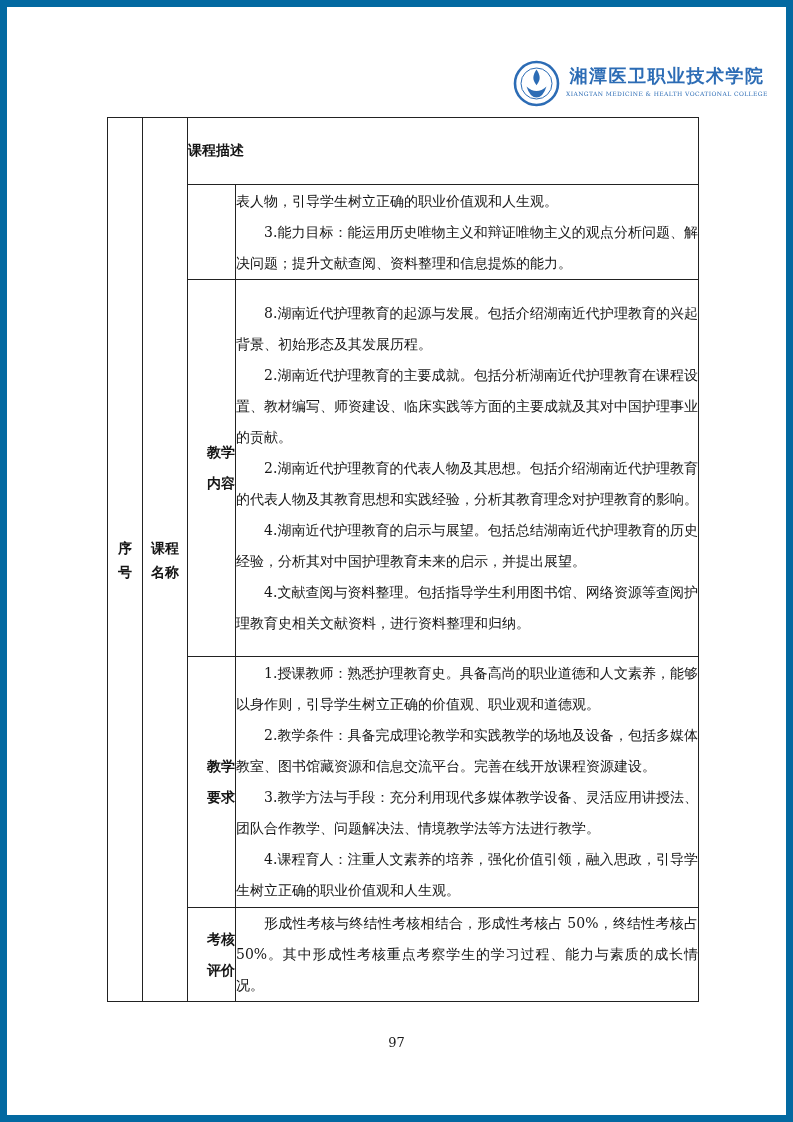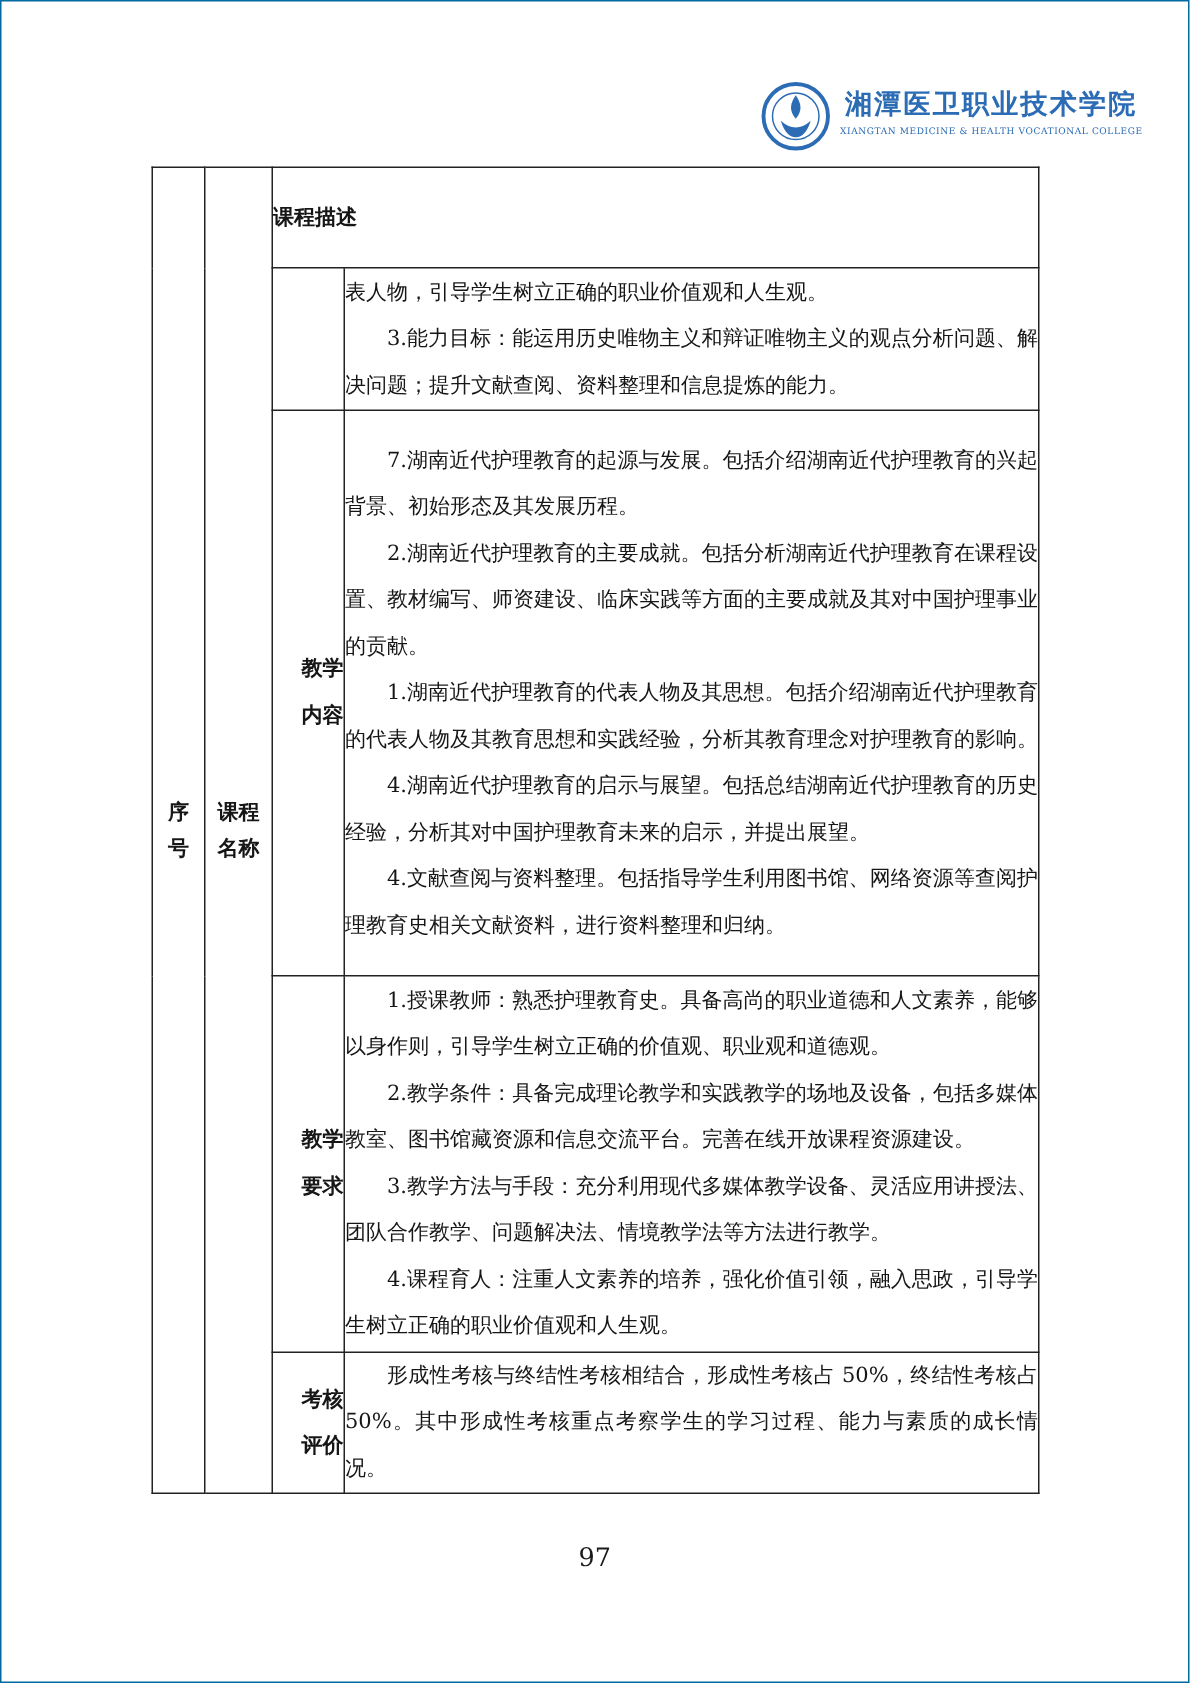--- a/index.html
+++ b/index.html
@@ -7,21 +7,21 @@
     width: 793px; height: 1122px;
     background: #ffffff;
     font-family: "DejaVu Serif", "DejaVu Sans", serif;
     color: #161616;
     position: relative;
   }
   .page {
     position: absolute; left: 0; top: 0;
     width: 793px; height: 1122px;
     background: #ffffff;
-    border: 1px solid #0369a1;
+    border: 7px solid #0369a1;
     box-sizing: border-box;
   }
   .logo-block {
     position: absolute; left: 506px; top: 53px;
     display: flex; align-items: flex-start;
   }
   .logo-mark { flex: 0 0 auto; }
   .logo-text { margin-left: 6px; padding-top: 5px; text-align: center; }
   .logo-zh {
     color: #2c6cb5; font-size: 18px; font-weight: bold;
@@ -53,21 +53,21 @@
   .content-cell {
     padding: 1px 5px 0 6px;
     text-align: justify;
     line-height: 31px;
     vertical-align: top;
   }
   .content-cell p { margin: 0; text-indent: 2em; }
   .content-cell p.flush { text-indent: 0; }
   .page-number {
     position: absolute; left: 0; top: 1028px; width: 100%;
-    text-align: center; font-size: 17px; color: #1a1a1a;
+    text-align: center; font-size: 13px; color: #1a1a1a;
   }
 </style>
 </head>
 <body>
 
 <div class="page">
 
   <div class="logo-block">
     <svg class="logo-mark" width="47" height="47" viewBox="0 0 47 47" aria-hidden="true">
       <circle cx="23.5" cy="23.5" r="21.5" fill="#ffffff" stroke="#2c6cb5" stroke-width="2.6"></circle>
@@ -105,23 +105,23 @@
           <p class="flush">表人物，引导学生树立正确的职业价值观和人生观。</p>
           <p>3.能力目标：能运用历史唯物主义和辩证唯物主义的观点分析问题、解决问题；提升文献查阅、资料整理和信息提炼的能力。</p>
         </td>
       </tr>
 
       <tr>
         <td class="label-cell" style="height:376px">
           <span>教学内容</span>
         </td>
         <td class="content-cell">
-          <p>7.湖南近代护理教育的起源与发展。包括介绍湖南近代护理教育的兴起背景、初始形态及其发展历程。</p>
+          <p>8.湖南近代护理教育的起源与发展。包括介绍湖南近代护理教育的兴起背景、初始形态及其发展历程。</p>
           <p>2.湖南近代护理教育的主要成就。包括分析湖南近代护理教育在课程设置、教材编写、师资建设、临床实践等方面的主要成就及其对中国护理事业的贡献。</p>
-          <p>1.湖南近代护理教育的代表人物及其思想。包括介绍湖南近代护理教育的代表人物及其教育思想和实践经验，分析其教育理念对护理教育的影响。</p>
+          <p>2.湖南近代护理教育的代表人物及其思想。包括介绍湖南近代护理教育的代表人物及其教育思想和实践经验，分析其教育理念对护理教育的影响。</p>
           <p>4.湖南近代护理教育的启示与展望。包括总结湖南近代护理教育的历史经验，分析其对中国护理教育未来的启示，并提出展望。</p>
           <p>4.文献查阅与资料整理。包括指导学生利用图书馆、网络资源等查阅护理教育史相关文献资料，进行资料整理和归纳。</p>
         </td>
       </tr>
 
       <tr>
         <td class="label-cell" style="height:250px">
           <span>教学要求</span>
         </td>
         <td class="content-cell">

